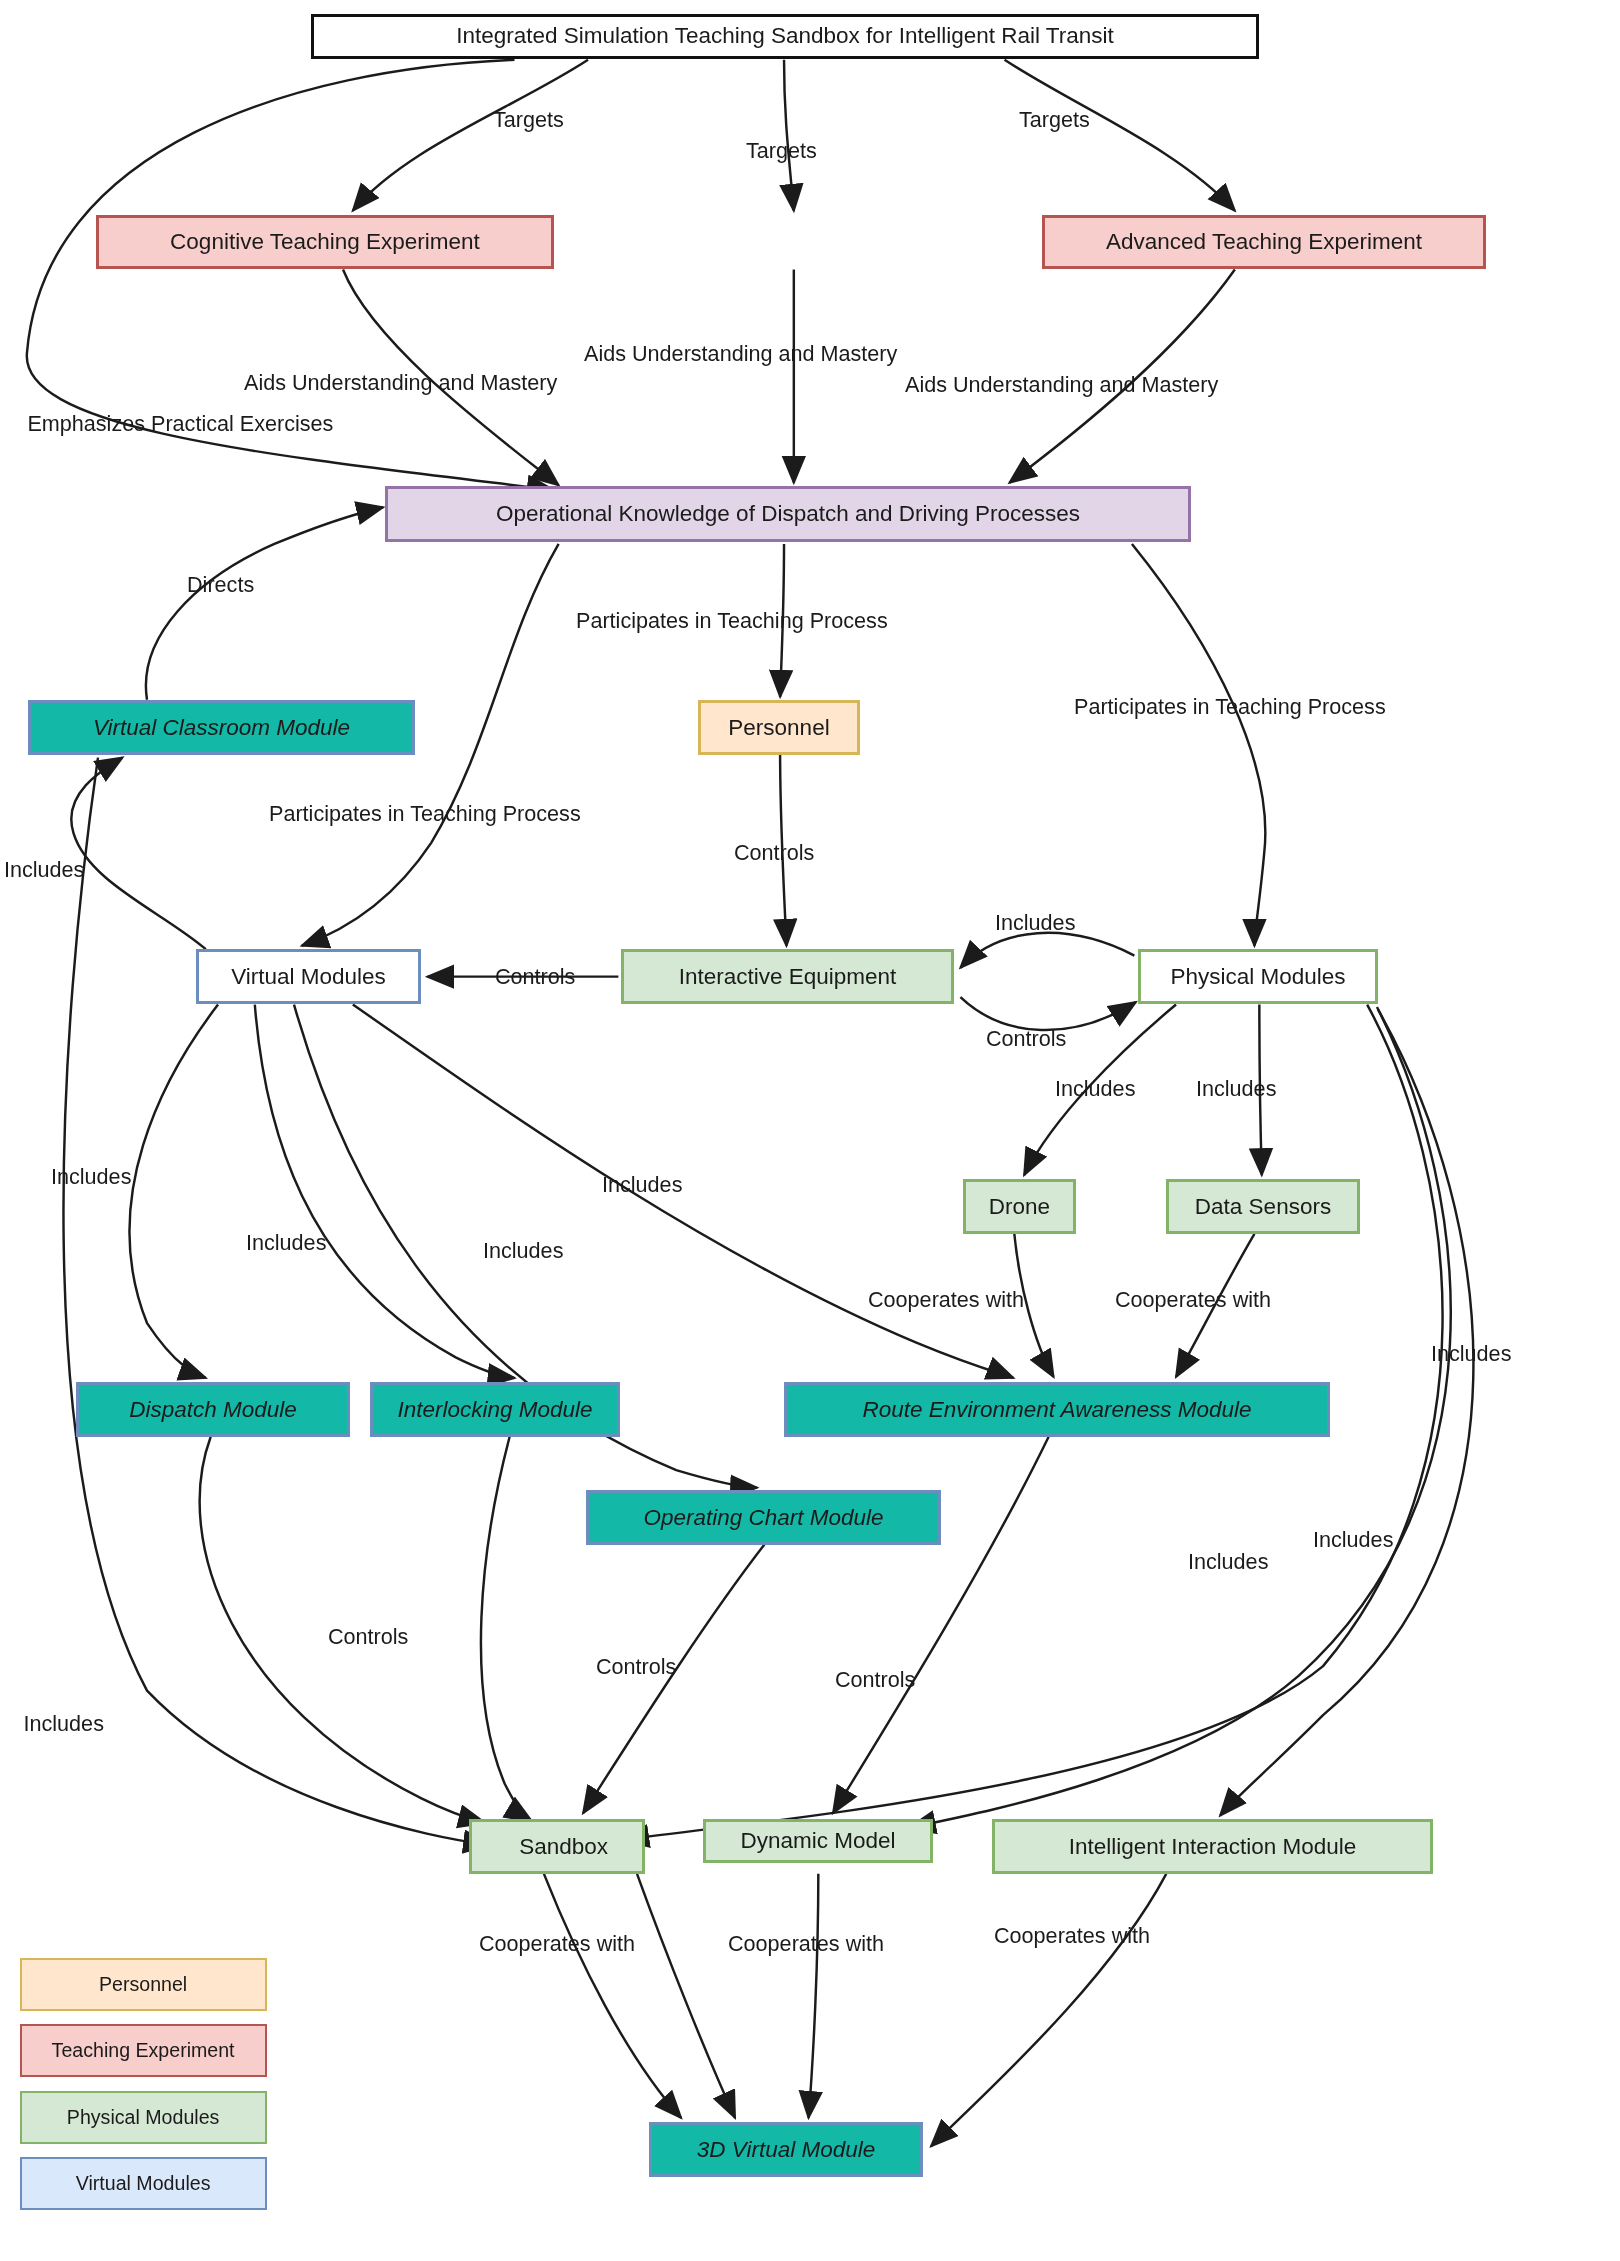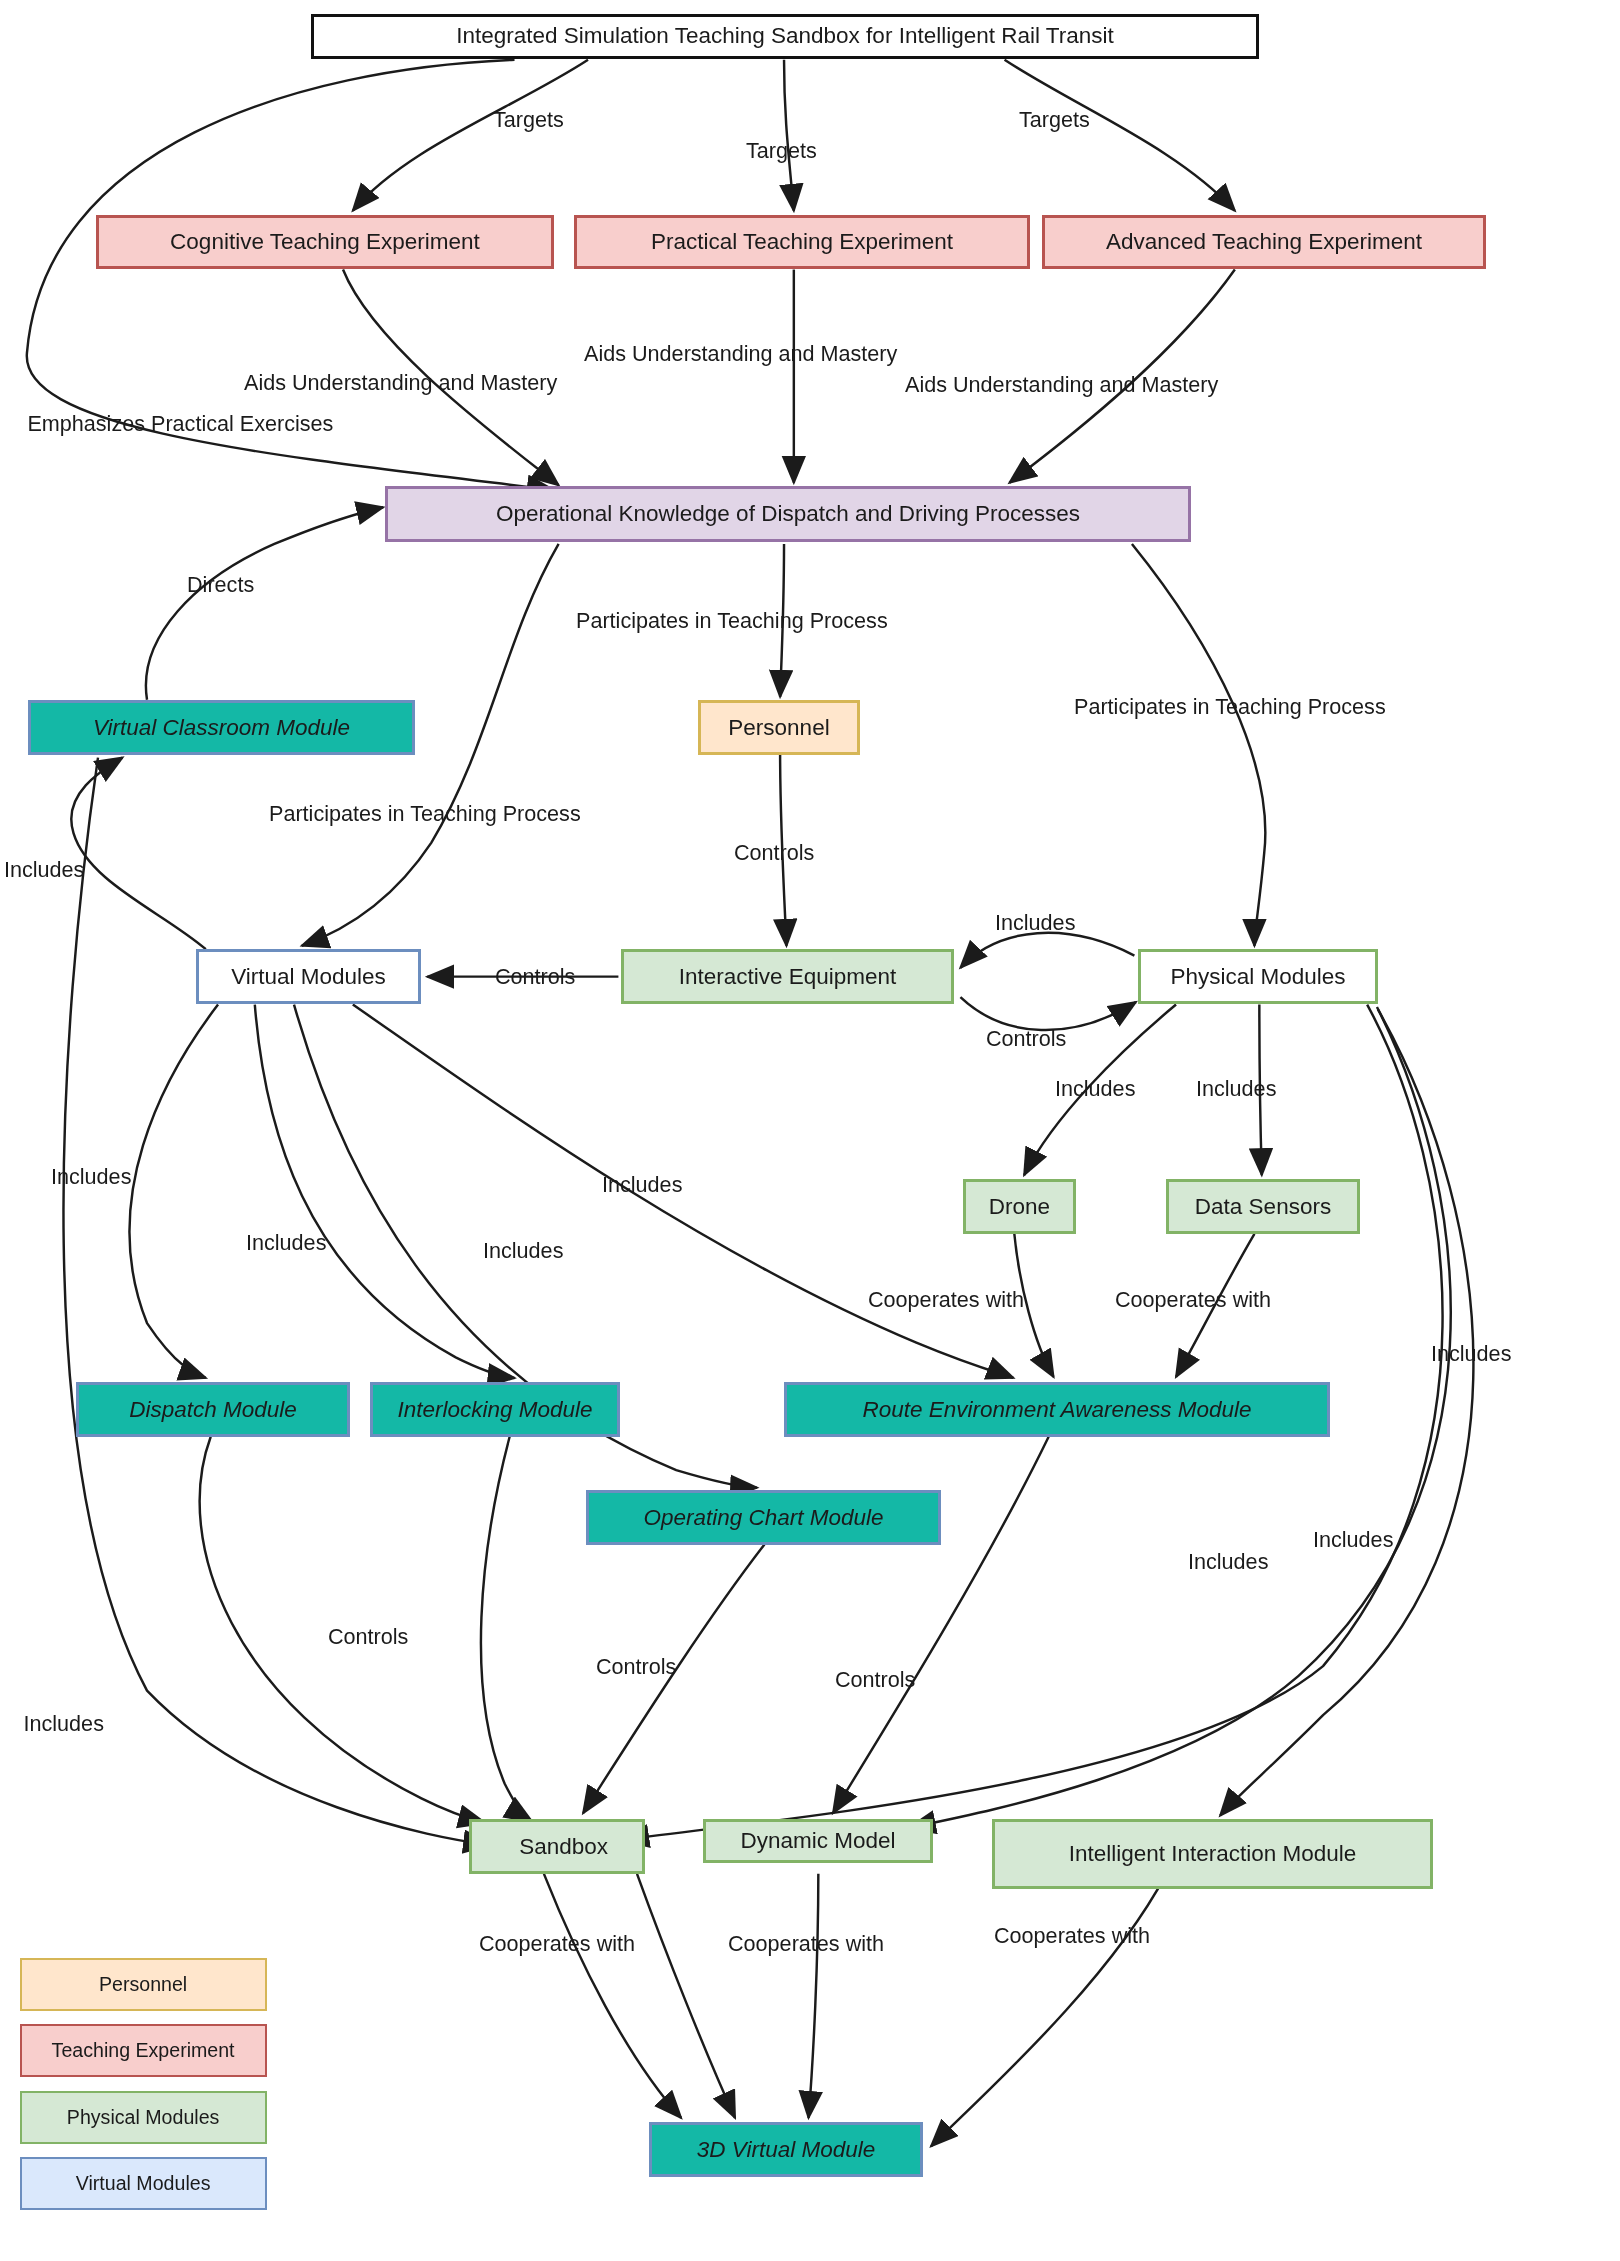--- a/index.html
+++ b/index.html
@@ -89,21 +89,20 @@
       <path d="M1110,3824 C1180,4000 1280,4200 1390,4322"></path>
       <path d="M1300,3824 C1360,3990 1440,4190 1500,4322"></path>
       <path d="M1670,3824 C1670,4000 1660,4200 1650,4322"></path>
       <path d="M2380,3824 C2260,4050 2000,4280 1900,4380"></path>
     </g>
   </svg>
 
   <div class="node n-title" style="left:311px;top:13.7px;width:948px;height:45px;">Integrated Simulation Teaching Sandbox for Intelligent Rail Transit</div>
 
   <div class="node n-red" style="left:96px;top:215px;width:458px;height:54px;">Cognitive Teaching Experiment</div>
-  <div class="node n-red" style="left:574px;top:215px;width:456px;height:54px;">Practical Teaching Experiment</div>
   <div class="node n-red" style="left:1042px;top:215px;width:444px;height:54px;">Advanced Teaching Experiment</div>
 
   <div class="node n-purple" style="left:385px;top:486px;width:806px;height:56px;">Operational Knowledge of Dispatch and Driving Processes</div>
 
   <div class="node n-blue" style="left:28px;top:700px;width:387px;height:55px;">Virtual Classroom Module</div>
   <div class="node n-yellow" style="left:698px;top:700px;width:162px;height:55px;">Personnel</div>
 
   <div class="node n-blue-open" style="left:196px;top:949px;width:225px;height:55px;">Virtual Modules</div>
   <div class="node n-green" style="left:621px;top:949px;width:333px;height:55px;">Interactive Equipment</div>
   <div class="node n-green-open" style="left:1138px;top:949px;width:240px;height:55px;">Physical Modules</div>
@@ -111,21 +110,21 @@
   <div class="node n-green" style="left:963px;top:1179px;width:113px;height:55px;">Drone</div>
   <div class="node n-green" style="left:1166px;top:1179px;width:194px;height:55px;">Data Sensors</div>
 
   <div class="node n-blue" style="left:76px;top:1382px;width:274px;height:55px;">Dispatch Module</div>
   <div class="node n-blue" style="left:370px;top:1382px;width:250px;height:55px;">Interlocking Module</div>
   <div class="node n-blue" style="left:784px;top:1382px;width:546px;height:55px;">Route Environment Awareness Module</div>
   <div class="node n-blue" style="left:586px;top:1490px;width:355px;height:55px;">Operating Chart Module</div>
 
   <div class="node n-green" style="left:469px;top:1819px;width:176px;height:55px;padding-left:20px;">Sandbox</div>
   <div class="node n-green" style="left:703px;top:1819px;width:230px;height:44px;">Dynamic Model</div>
-  <div class="node n-green" style="left:992px;top:1819px;width:441px;height:70px;">Intelligent Interaction Module</div>
+  <div class="node n-green" style="left:992px;top:1819px;width:441px;height:55px;">Intelligent Interaction Module</div>
 
   <div class="node n-blue" style="left:649px;top:2122px;width:274px;height:55px;">3D Virtual Module</div>
 
   <div class="elabel" style="left:493px;top:109px;">Targets</div>
   <div class="elabel" style="left:746px;top:140px;">Targets</div>
   <div class="elabel" style="left:1019px;top:109px;">Targets</div>
   <div class="elabel" style="left:584px;top:343px;">Aids Understanding and Mastery</div>
   <div class="elabel" style="left:244px;top:372px;">Aids Understanding and Mastery</div>
   <div class="elabel" style="left:905px;top:374px;">Aids Understanding and Mastery</div>
   <div class="elabel" style="left:27.4px;top:413px;">Emphasizes Practical Exercises</div>

